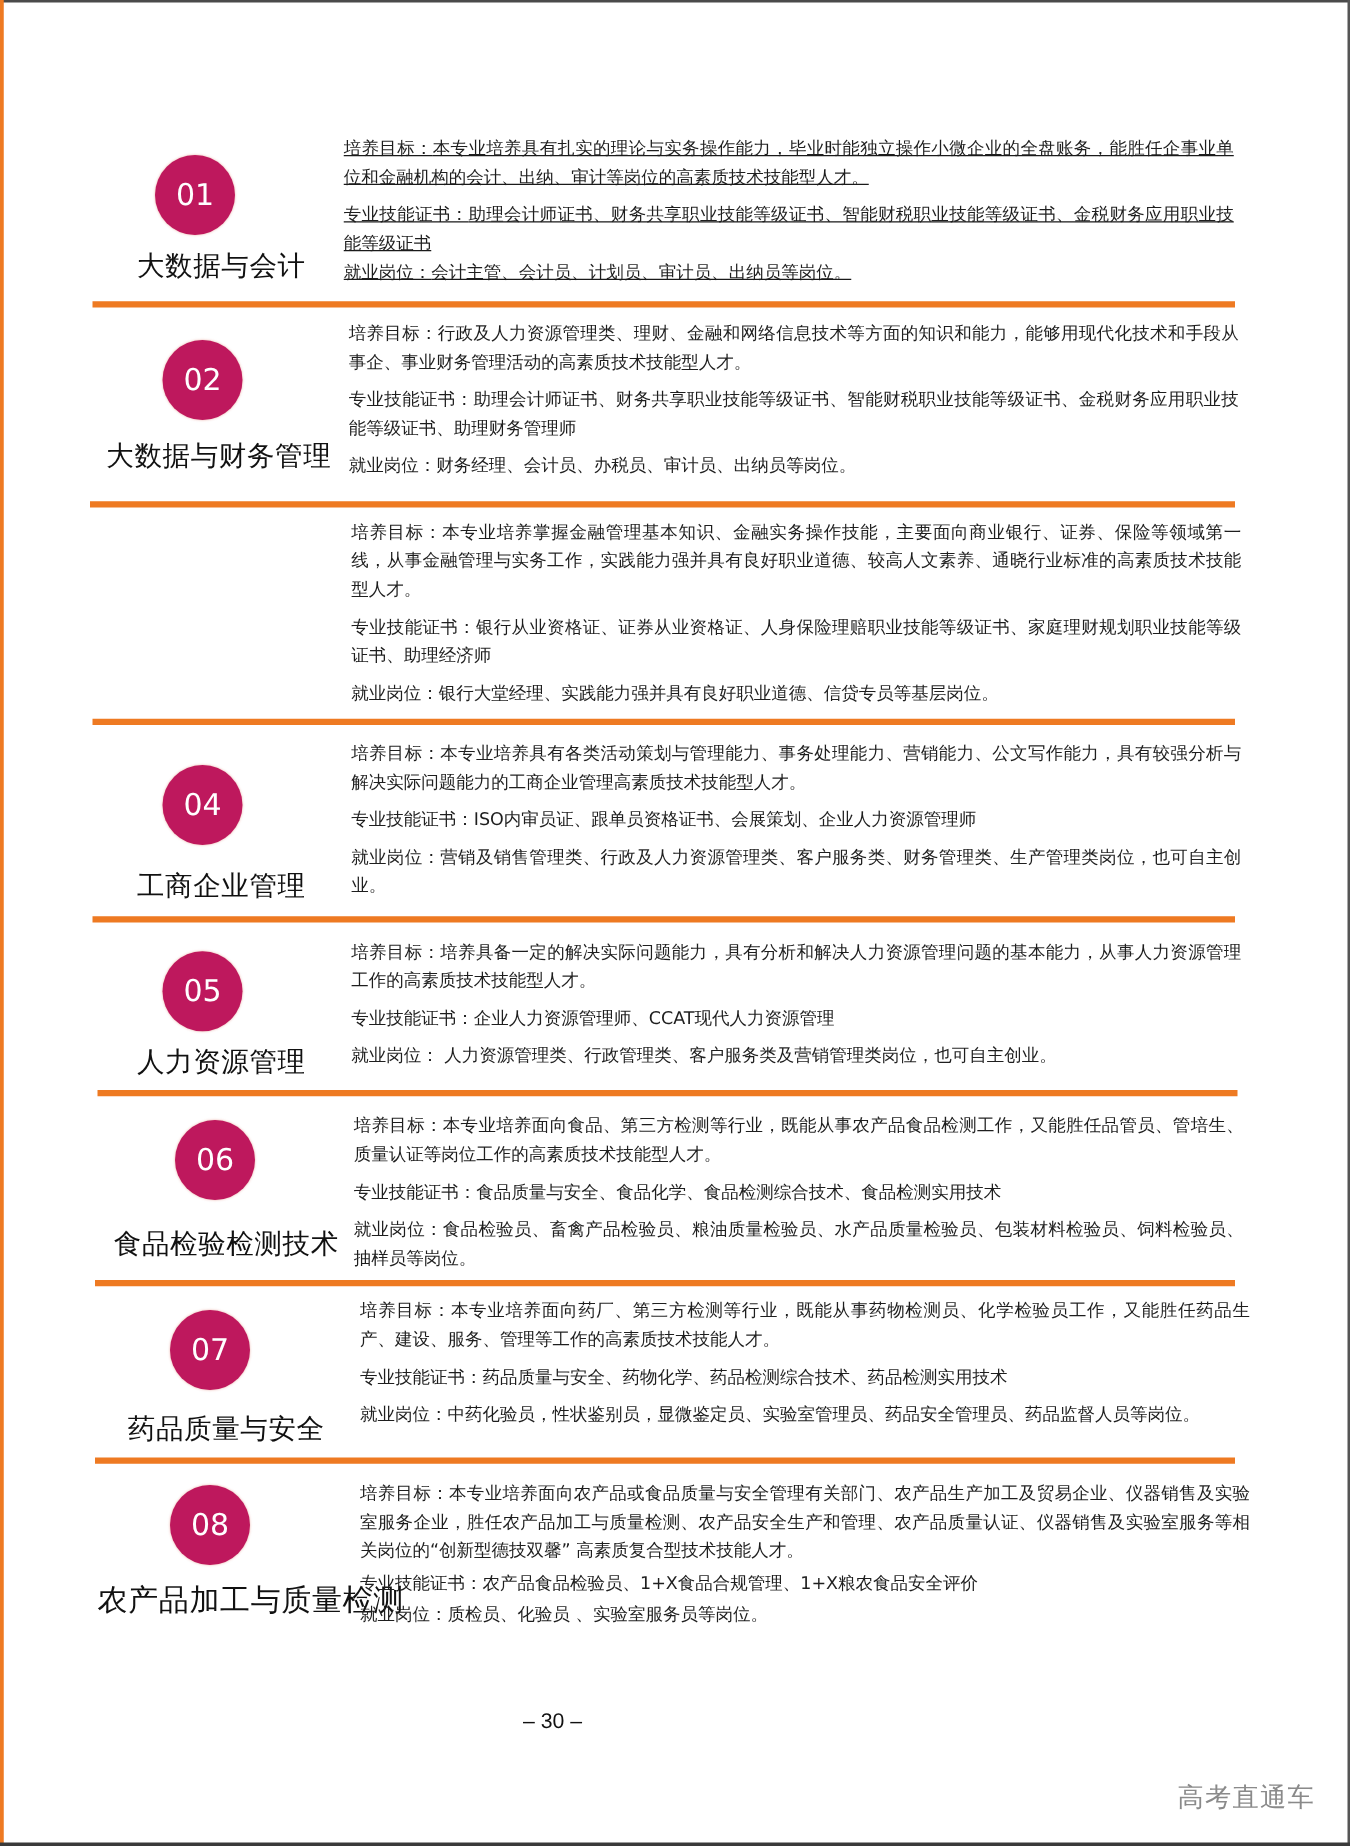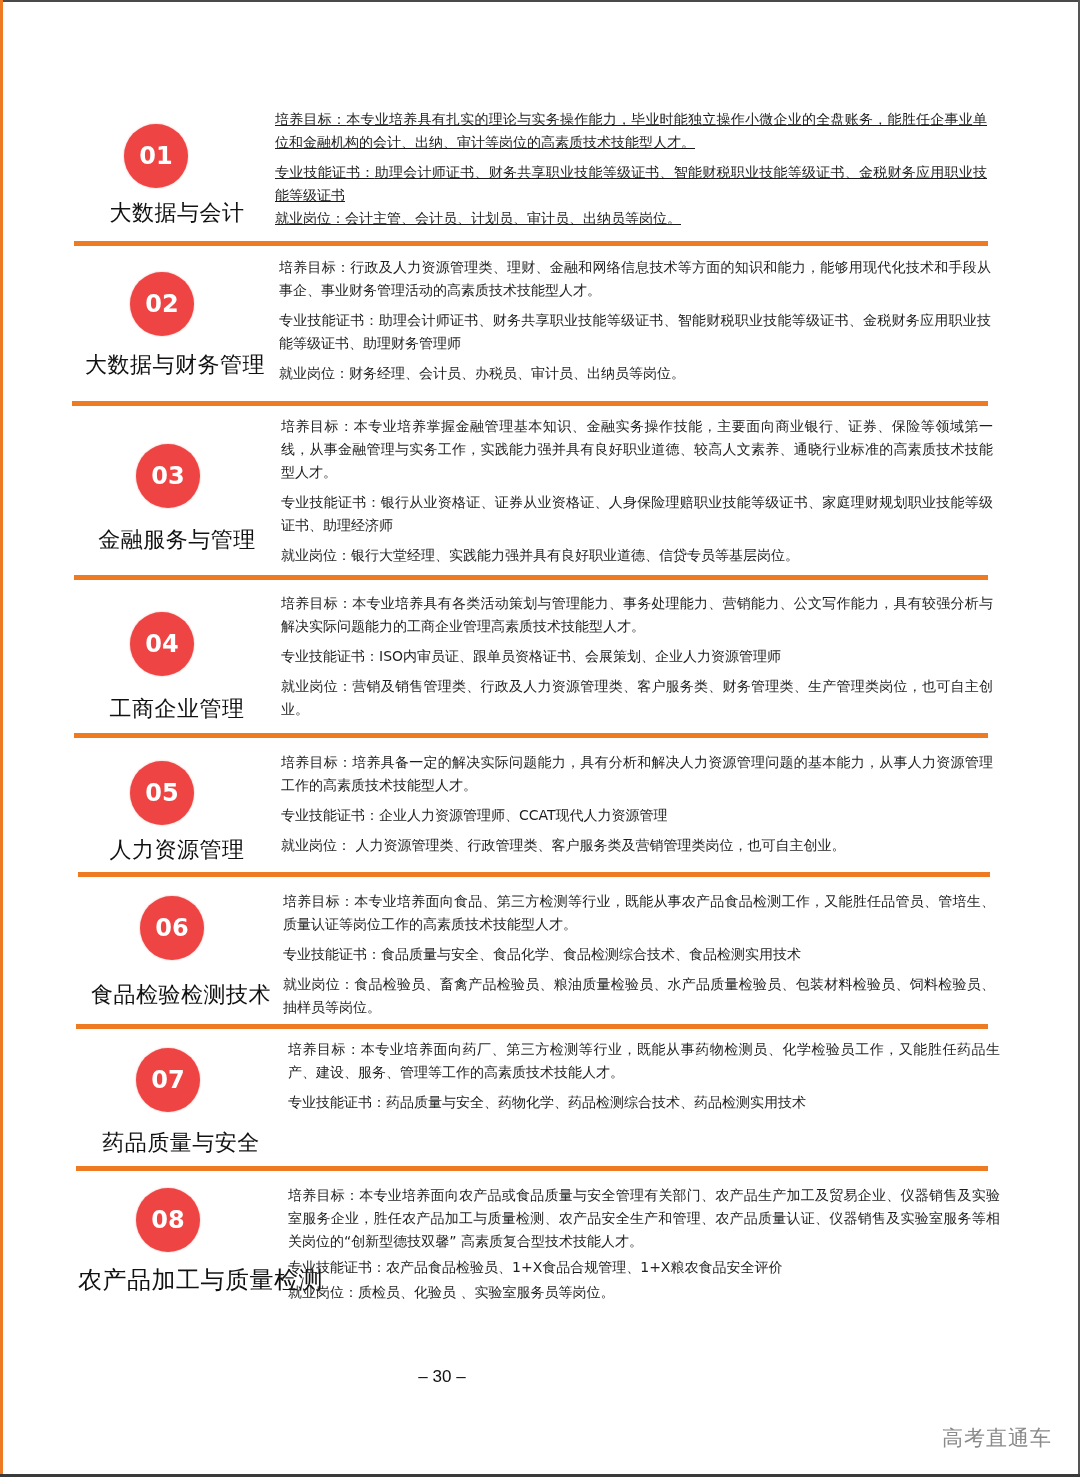--- a/index.html
+++ b/index.html
@@ -11,21 +11,21 @@
     }
     .frame-top { position: absolute; left: 0; top: 0; width: 1080px; height: 2px; background: #4a4a4a; }
     .frame-bottom { position: absolute; left: 0; bottom: 0; width: 1080px; height: 3px; background: #3a3a3a; }
     .frame-right { position: absolute; right: 0; top: 0; width: 2px; height: 1477px; background: #555; }
     .frame-left { position: absolute; left: 0; top: 0; width: 3px; height: 1477px; background: #ee7a22; }
 
     .section { position: absolute; left: 72px; width: 918px; }
     .section .left-col { position: absolute; left: 0; top: 0; width: 210px; height: 100%; }
     .badge {
       position: absolute; width: 64px; height: 64px; border-radius: 50%;
-      background: #ef4444; color: #fff; font-weight: bold;
+      background: #be185d; color: #fff; font-weight: normal;
       font-family: "DejaVu Sans", "Liberation Sans", sans-serif;
       font-size: 24px; line-height: 64px; text-align: center;
       box-shadow: 0 0 2px rgba(200,40,20,0.4);
     }
     .major-name {
       position: absolute; left: 0; width: 210px; text-align: center;
       font-size: 22px; color: #111; white-space: nowrap; letter-spacing: 0.5px;
     }
     .right-col { position: absolute; top: 0; width: 712px; }
     .para {
@@ -74,24 +74,20 @@
   </div>
   <div class="right-col" style="left:207px;">
     <p class="para"><span class="label">培养目标：</span><span>行政及人力资源管理类、理财、金融和网络信息技术等方面的知识和能力，能够用现代化技术和手段从事企、事业财务管理活动的高素质技术技能型人才。</span></p>
     <p class="para"><span class="label">专业技能证书：</span><span>助理会计师证书、财务共享职业技能等级证书、智能财税职业技能等级证书、金税财务应用职业技能等级证书、助理财务管理师</span></p>
     <p class="para"><span class="label">就业岗位：</span><span>财务经理、会计员、办税员、审计员、出纳员等岗位。</span></p>
   </div>
 </div>
 <div class="sep" style="top:401px; left:72px; width:916px;"></div>
 
 <div class="section" style="top:415px; height:160px;">
-  <div class="left-col">
-    <div class="badge" style="left:64px; top:29px;">03</div>
-    <div class="major-name" style="top:110px; left:0px;">金融服务与管理</div>
-  </div>
   <div class="right-col" style="left:209px;">
     <p class="para"><span class="label">培养目标：</span><span>本专业培养掌握金融管理基本知识、金融实务操作技能，主要面向商业银行、证券、保险等领域第一线，从事金融管理与实务工作，实践能力强并具有良好职业道德、较高人文素养、通晓行业标准的高素质技术技能型人才。</span></p>
     <p class="para"><span class="label">专业技能证书：</span><span>银行从业资格证、证券从业资格证、人身保险理赔职业技能等级证书、家庭理财规划职业技能等级证书、助理经济师</span></p>
     <p class="para"><span class="label">就业岗位：</span><span>银行大堂经理、实践能力强并具有良好职业道德、信贷专员等基层岗位。</span></p>
   </div>
 </div>
 <div class="sep" style="top:575px; left:74px; width:914px;"></div>
 
 <div class="section" style="top:592px; height:140px;">
   <div class="left-col">
@@ -133,20 +129,21 @@
 <div class="sep" style="top:1024px; left:76px; width:912px;"></div>
 
 <div class="section" style="top:1038px; height:130px;">
   <div class="left-col">
     <div class="badge" style="left:64px; top:10px;text-align:center;">07</div>
     <div class="major-name" style="top:90px; left:4px;">药品质量与安全</div>
   </div>
   <div class="right-col" style="left:216px;">
     <p class="para"><span class="label">培养目标：</span><span>本专业培养面向药厂、第三方检测等行业，既能从事药物检测员、化学检验员工作，又能胜任药品生产、建设、服务、管理等工作的高素质技术技能人才。</span></p>
     <p class="para"><span class="label">专业技能证书：</span><span>药品质量与安全、药物化学、药品检测综合技术、药品检测实用技术</span></p>
+    <p class="para"><span class="label">就业岗位：</span><span>中药化验员，性状鉴别员，显微鉴定员、实验室管理员、药品安全管理员、药品监督人员等岗位。</span></p>
   </div>
 </div>
 <div class="sep" style="top:1166px; left:76px; width:912px;"></div>
 
 <div class="section" style="top:1184px; height:130px;">
   <div class="left-col">
     <div class="badge" style="left:64px; top:4px;">08</div>
     <div class="major-name" style="top:80px; left:6px; font-size:24px; width:206px;">农产品加工与质量检测</div>
   </div>
   <div class="right-col" style="left:216px;">

